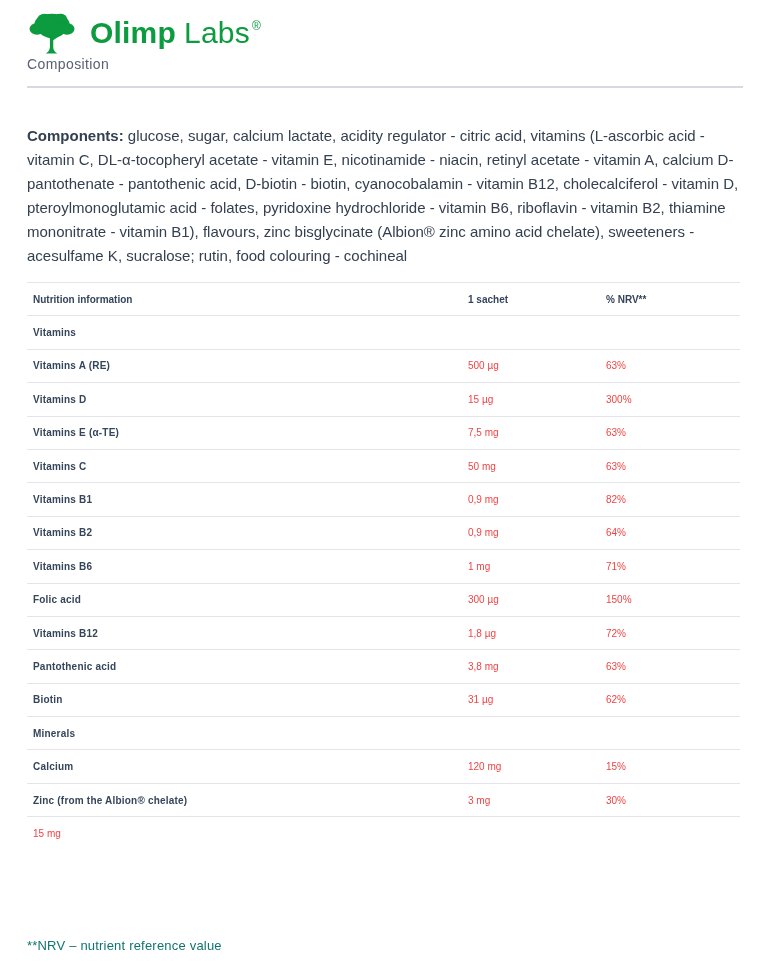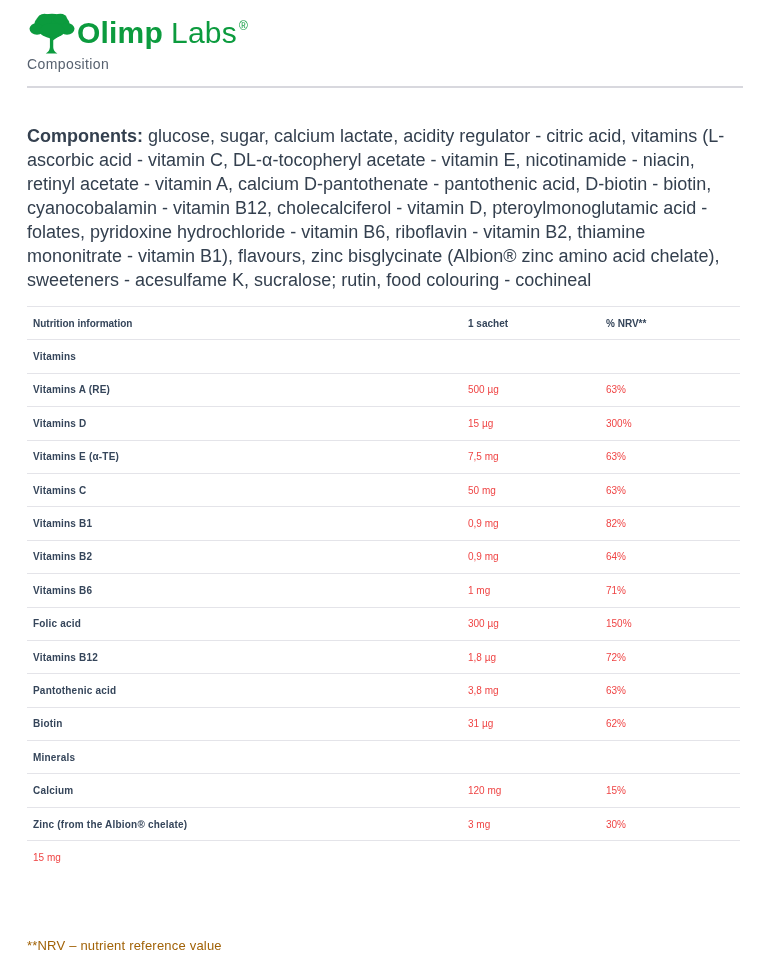--- a/index.html
+++ b/index.html
@@ -14,20 +14,21 @@
     height: 973px;
     box-sizing: border-box;
     background: #ffffff;
     padding: 0 27px;
     overflow: hidden;
   }
   
   .brand {
     display: flex;
     align-items: center;
+    gap: 13px;
     padding-top: 11px;
     height: 44px;
   }
   .tree-icon { width: 50px; height: 44px; flex: 0 0 auto; }
   .brand-text {
     font-size: 30px;
     color: #0c9b3e;
     letter-spacing: 0.2px;
     white-space: nowrap;
     line-height: 1;
@@ -53,21 +54,21 @@
   .header-divider {
     margin-top: 14px;
     height: 2px;
     background: #d8d8de;
     width: 716px;
   }
   
   .components {
     margin: 36px 0 0 0;
     width: 716px;
-    font-size: 18px;
+    font-size: 15px;
     line-height: 24px;
     color: #34404f;
   }
   .components .lead { font-weight: 700; }
   
   .ntable {
     margin-top: 14px;
     width: 713px;
     font-size: 10px;
   }
@@ -82,21 +83,21 @@
   .lbl { font-weight: 700; color: #35455a; letter-spacing: 0.2px; }
   .val { font-weight: 400; color: #ef4444; }
   .head .cell { font-weight: 700; color: #35455a; }
   
   .footnote {
     margin: 0;
     position: absolute;
     left: 27px;
     top: 938px;
     font-size: 13px;
-    color: #a16207;
+    color: #0f766e;
     letter-spacing: 0.2px;
   }
 </style>
 </head>
 <body>
 
 <div class="page">
 
   <div class="brand">
     <svg class="tree-icon" viewBox="0 0 60 52" aria-hidden="true">

